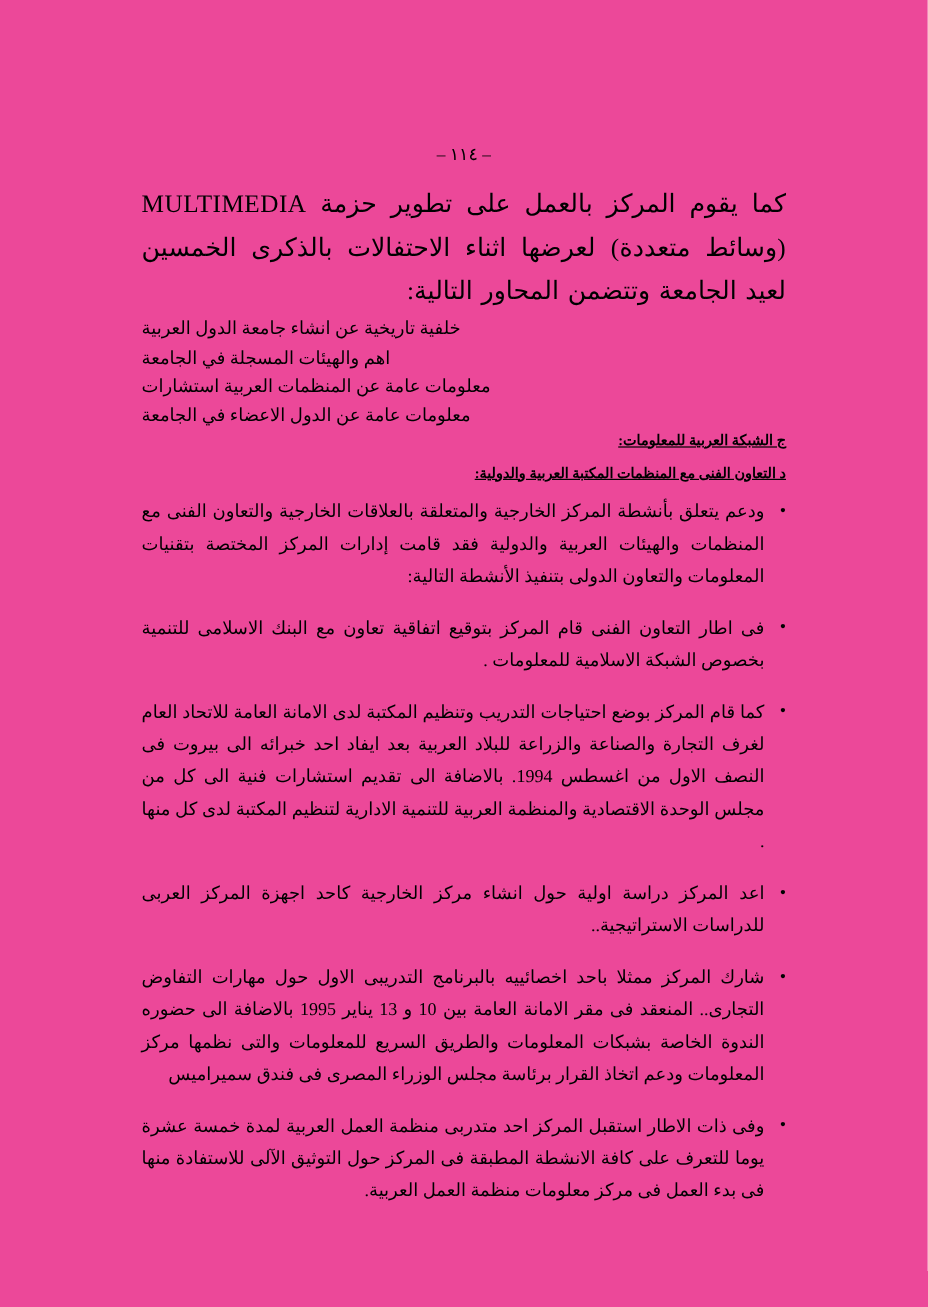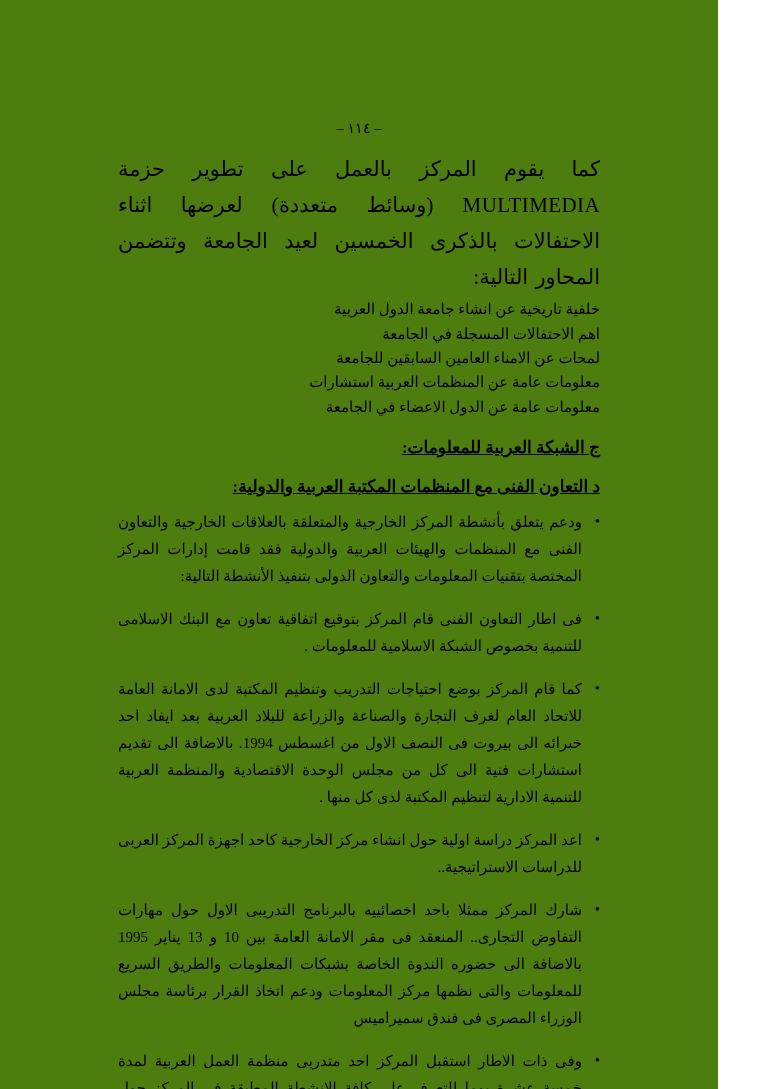--- a/index.html
+++ b/index.html
@@ -11,23 +11,23 @@
     width: 773px;
     height: 1089px;
     font-family: "Liberation Serif", "DejaVu Serif", serif;
     color: #000000;
     position: relative;
     overflow: hidden;
   }
   .page {
     position: absolute;
     top: 0; left: 0;
-    width: 718px;
+    width: 773px;
     height: 1089px;
-    background: #4d7c0f;
+    background: #ec4899;
   }
   .content {
     position: absolute;
     top: 120px;
     right: 118px;
     left: 118px;
   }
   .page-number {
     text-align: center;
     font-size: 14.5px;
@@ -39,32 +39,32 @@
     margin: 0;
   }
   .para {
     font-size: 21px;
     line-height: 1.72;
     text-align: justify;
     text-justify: inter-word;
     margin-bottom: 2px;
   }
   .center-lines {
-    text-align: right;
+    text-align: left;
     font-size: 15px;
     line-height: 1.62;
   }
   .center-lines div {
     margin: 0;
   }
   .heading {
-    font-size: 17px;
+    font-size: 12px;
     font-weight: bold;
     text-decoration: underline;
-    margin-top: 18px;
+    margin-top: 0;
     margin-bottom: 12px;
     text-align: right;
   }
   ul.bullets {
     list-style: none;
     margin: 0;
     padding: 0;
   }
   ul.bullets > li {
     position: relative;
@@ -95,22 +95,21 @@
 
 <div class="page">
   <div class="content">
 
     <div class="page-number num">– ١١٤ –</div>
 
     <p class="para spaced">كما يقوم المركز بالعمل على تطوير حزمة MULTIMEDIA (وسائط متعددة) لعرضها اثناء الاحتفالات بالذكرى الخمسين لعيد الجامعة وتتضمن المحاور التالية:</p>
 
     <div class="center-lines">
       <div>خلفية تاريخية عن انشاء جامعة الدول العربية</div>
-      <div>اهم الاحتفالات المسجلة في الجامعة</div>
-      <div>لمحات عن الامناء العامين السابقين للجامعة</div>
+      <div>اهم والهيئات المسجلة في الجامعة</div>
       <div>معلومات عامة عن المنظمات العربية استشارات</div>
       <div>معلومات عامة عن الدول الاعضاء في الجامعة</div>
     </div>
 
     <div class="heading">ج الشبكة العربية للمعلومات:</div>
 
 
     <div class="heading">د التعاون الفنى مع المنظمات المكتبة العربية والدولية:</div>
 
     <ul class="bullets">

